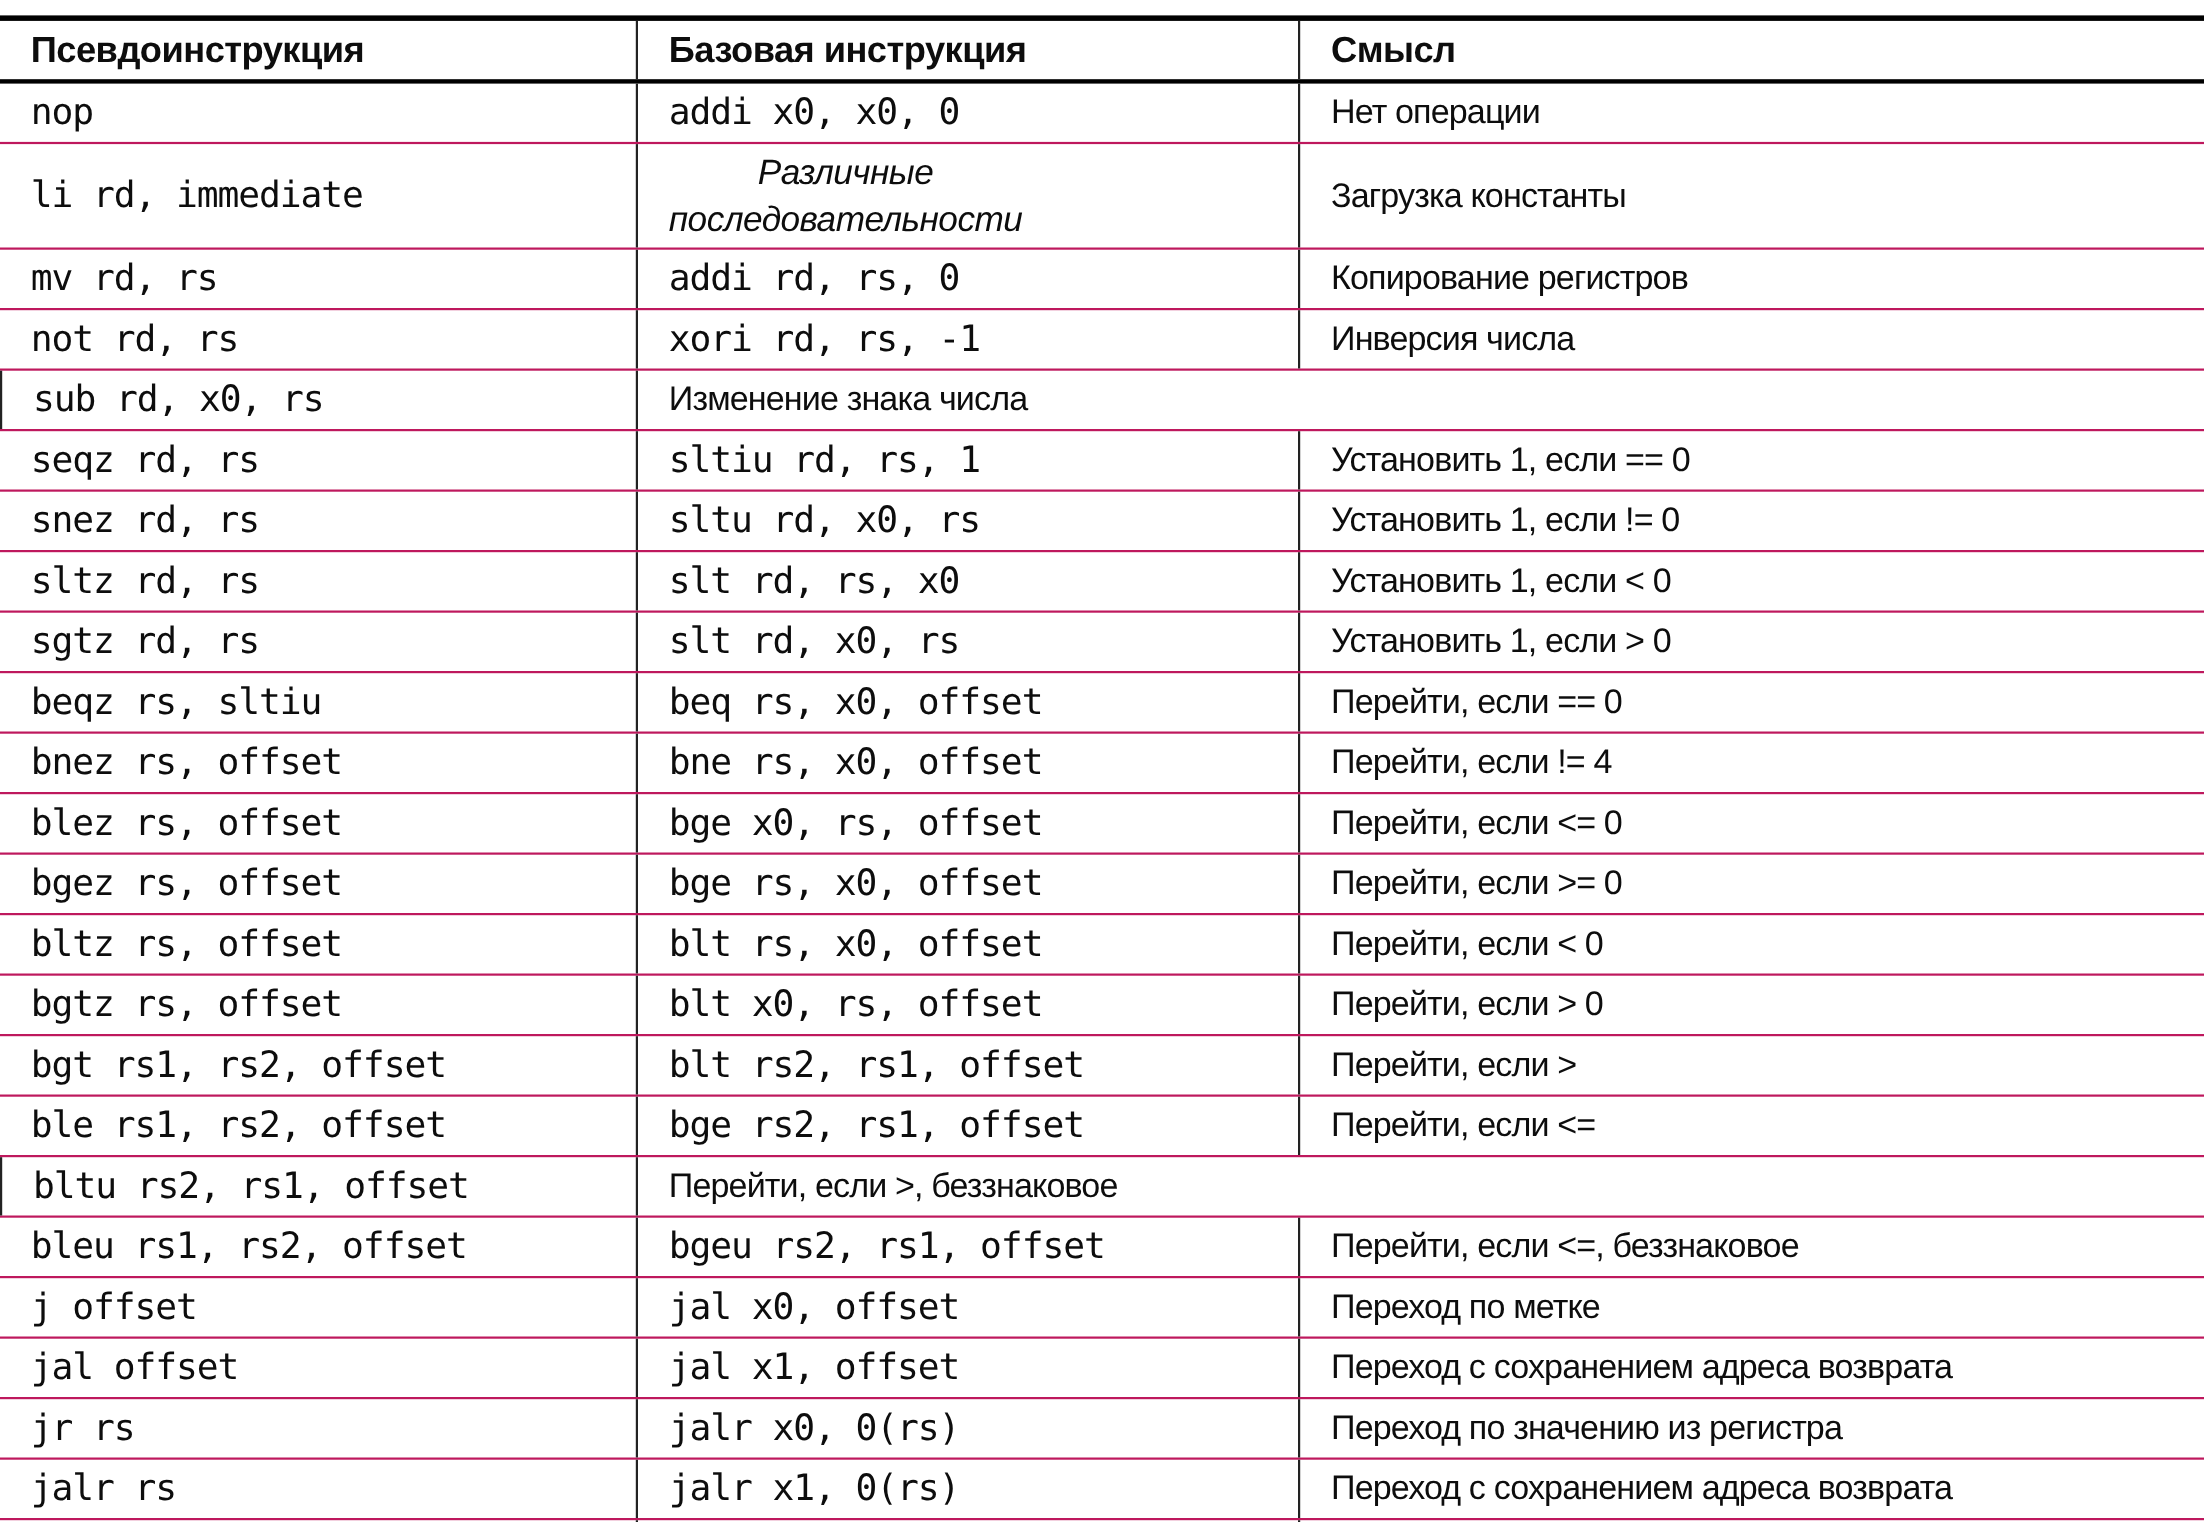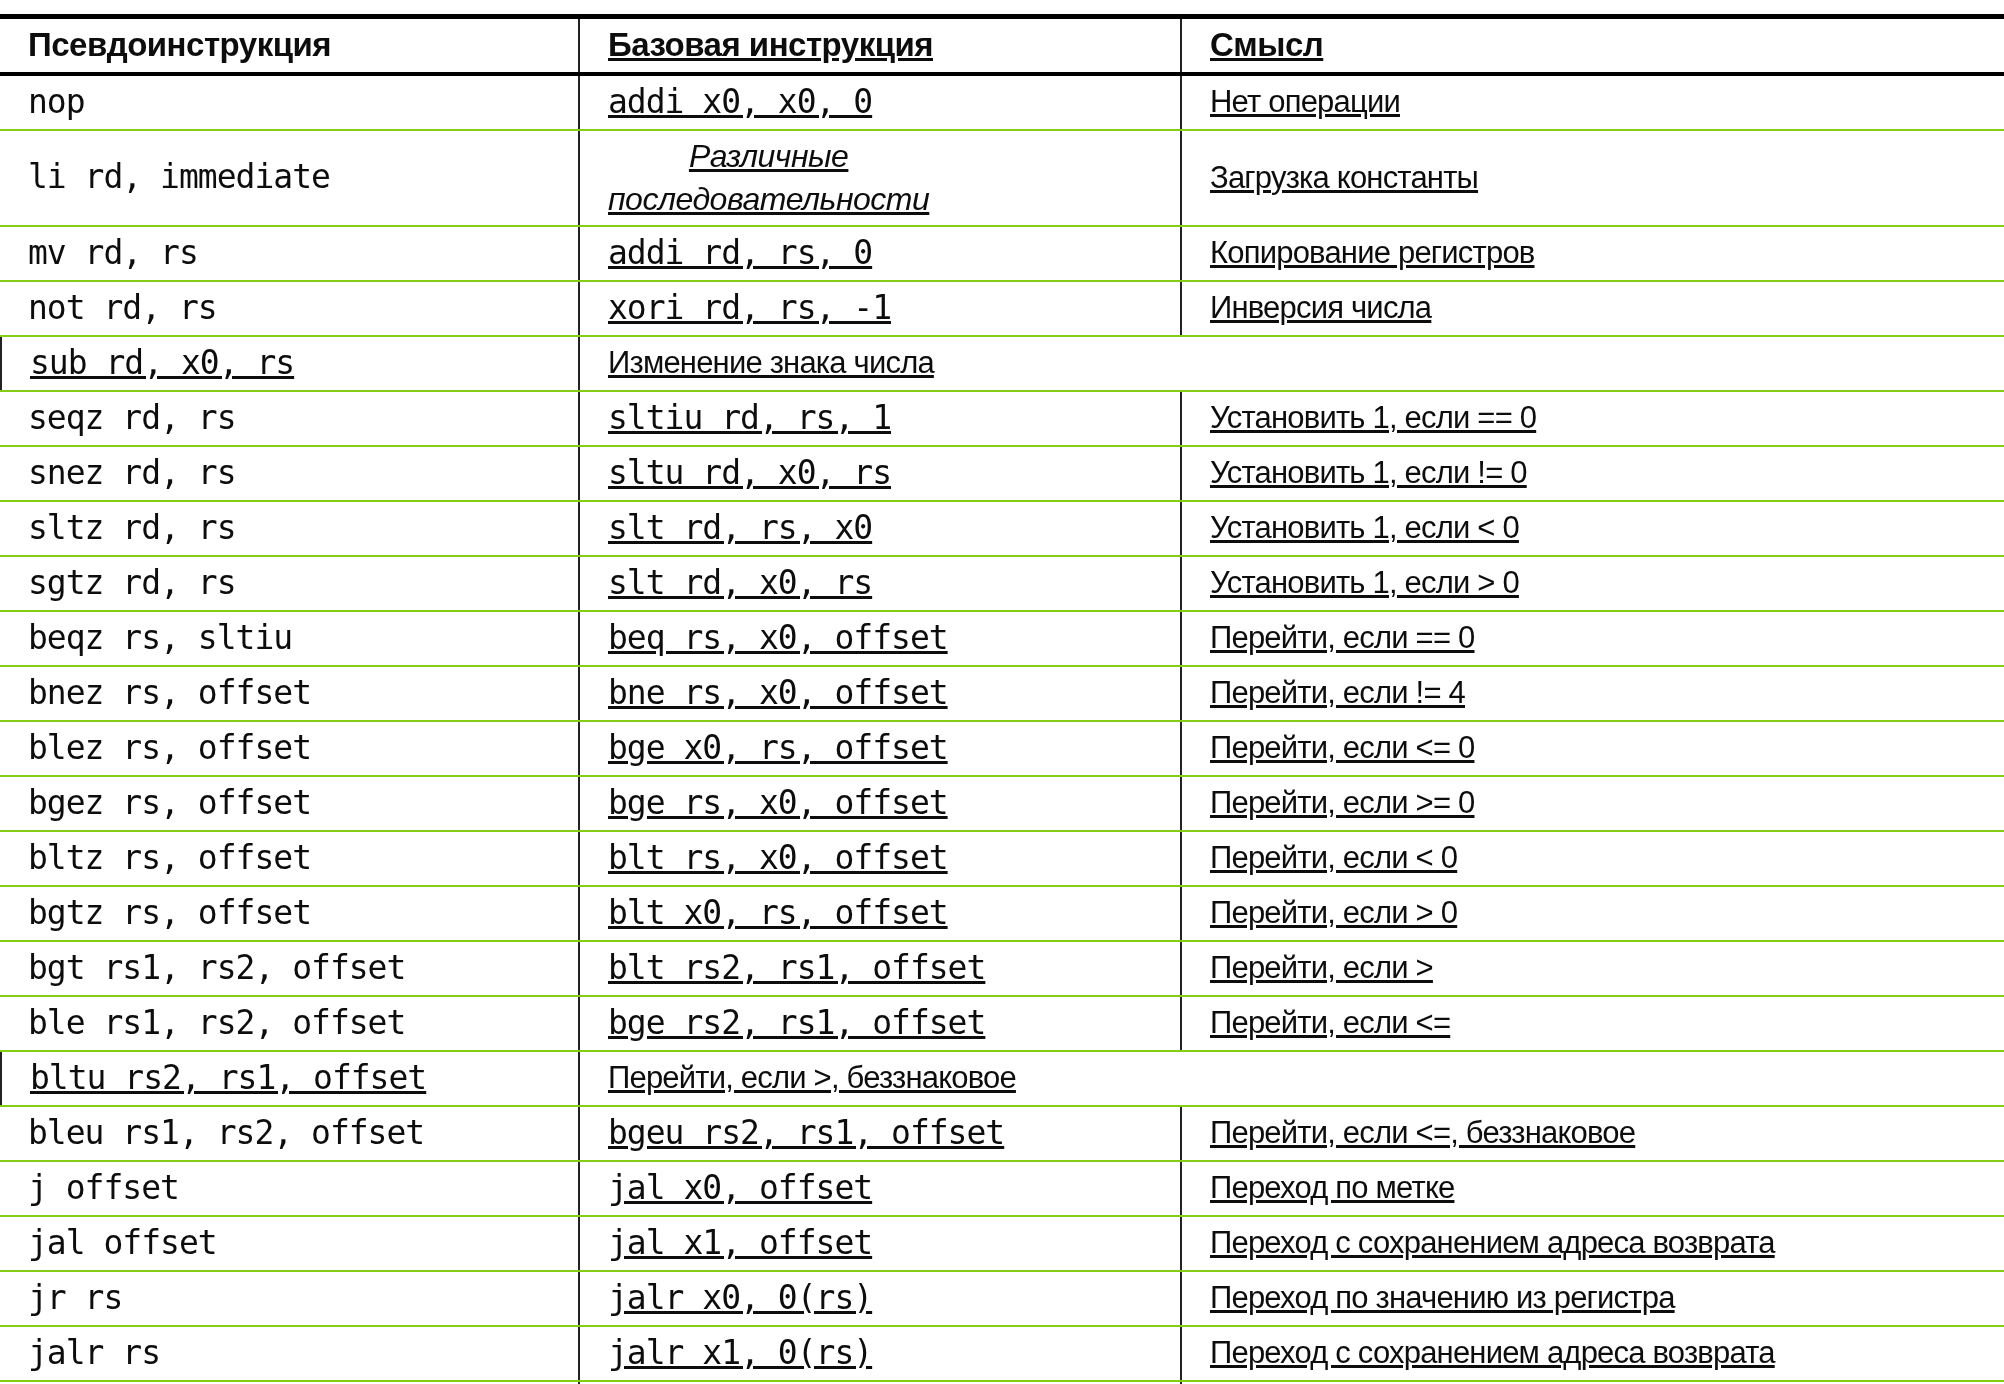--- a/index.html
+++ b/index.html
@@ -23,39 +23,38 @@
   .row {
     display: grid;
     grid-template-columns: 578px 602px 824px;
     width: 2004px;
     box-sizing: border-box;
   }
   .row.header-row {
     border-bottom: 4px solid #000000;
   }
   .row.data-row + .row.data-row {
-    border-top: 2px solid #84cc16;
+    border-top: 2px solid #be185d;
   }
   .cell {
     display: flex;
     align-items: center;
     box-sizing: border-box;
     padding: 4px 10px 4px 28px;
     min-height: 53px;
   }
   .header-row .cell {
     min-height: 46px;
     font-weight: bold;
     font-size: 33px;
     font-family: "Liberation Sans", sans-serif;
     letter-spacing: -0.5px;
   }
   .c-divider {
     border-left: 2px solid #222222;
-    text-decoration: underline;
   }
   .c-pseudo, .c-base {
     font-family: "DejaVu Sans Mono", monospace;
     font-size: 33px;
     letter-spacing: -1px;
     white-space: pre-line;
     line-height: 1.35;
   }
   .header-row .c-pseudo, .header-row .c-base {
     font-family: "Liberation Sans", sans-serif;

